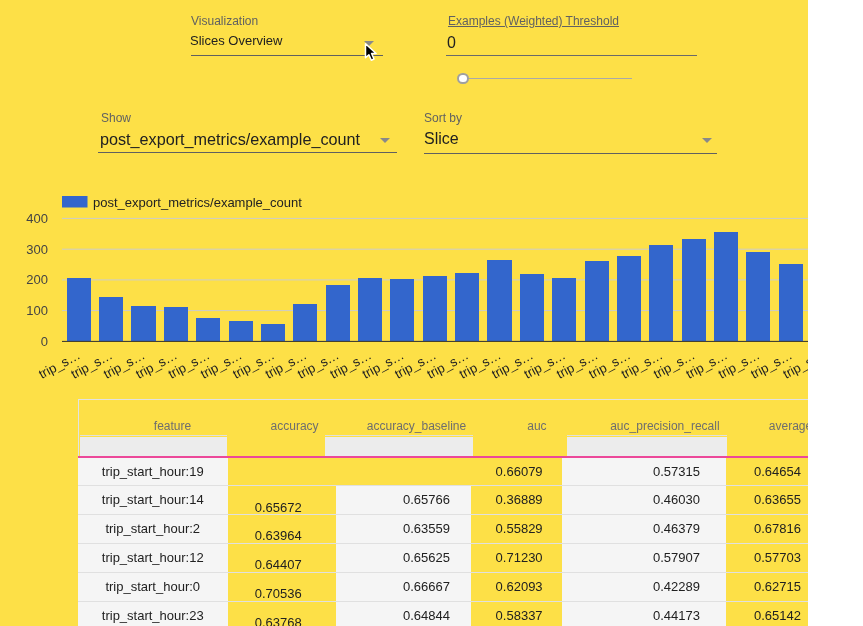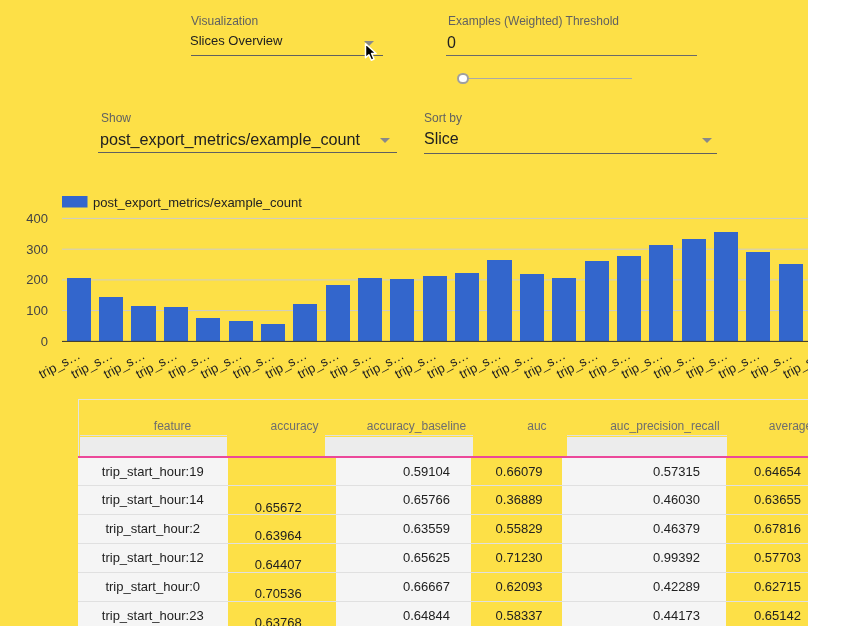--- a/index.html
+++ b/index.html
@@ -24,21 +24,21 @@
 </style>
 </head>
 <body>
 <div id="page">
 
   <div class="lab" style="left:191px;top:14px;">Visualization</div>
   <div class="val" style="left:190px;top:33px;">Slices Overview</div>
   <div class="ul" style="left:191px;top:54.5px;width:192px;height:1.2px;background:#606060;"></div>
   <div class="tri" style="left:364px;top:41px;"></div>
 
-  <div class="lab" style="left:448px;top:14px;">Examples (Weighted) Threshold</div>
+  <div class="lab" style="left:448px;top:14px;text-decoration:underline;">Examples (Weighted) Threshold</div>
   <div class="val2" style="left:447px;top:34px;">0</div>
   <div class="ul" style="left:446px;top:54.5px;width:251px;height:1.2px;background:#6a6a6a;"></div>
 
   <div style="position:absolute;left:468px;top:77.6px;width:163.5px;height:1.7px;background:#a9a9a9;"></div>
   <div style="position:absolute;left:457.4px;top:72.7px;width:7.6px;height:7.6px;border:2px solid #a0a0a0;border-radius:50%;background:#fff;"></div>
 
   <div class="lab" style="left:101px;top:111px;">Show</div>
   <div class="val2" style="left:100px;top:130px;font-size:16.2px;">post_export_metrics/example_count</div>
   <div class="ul" style="left:98px;top:152px;width:299px;height:1.2px;background:#606060;"></div>
   <div class="tri" style="left:379.5px;top:138px;"></div>
@@ -139,21 +139,20 @@
   <div style="position:absolute;left:79.5px;top:434.5px;width:147.5px;height:1px;background:#e0e0e0;"></div>
   <div style="position:absolute;left:325px;top:434.5px;width:147.7px;height:1px;background:#e0e0e0;"></div>
   <div style="position:absolute;left:567.2px;top:434.5px;width:160px;height:1px;background:#e0e0e0;"></div>
   <div style="position:absolute;left:79.5px;top:437px;width:147.5px;height:18.5px;background:#ececec;"></div>
   <div style="position:absolute;left:325px;top:437px;width:147.7px;height:18.5px;background:#ececec;"></div>
   <div style="position:absolute;left:567.2px;top:437px;width:160px;height:18.5px;background:#ececec;"></div>
 
   <div class="row" style="top:455.5px;border-top:2px solid #ec4899;">
     <div class="cell c0">trip_start_hour:19</div>
       <div class="cell c1">0.65672</div>
-    <div class="cell c2">0.59104</div>
       <div class="cell c3">0.66079</div>
     <div class="cell c4">0.57315</div>
       <div class="cell c5">0.64654</div>
   </div>
   <div class="row" style="top:484.5px;">
     <div class="cell c0">trip_start_hour:14</div>
       <div class="cell c1">0.63964</div>
     <div class="cell c2">0.65766</div>
       <div class="cell c3">0.36889</div>
     <div class="cell c4">0.46030</div>
@@ -165,21 +164,21 @@
     <div class="cell c2">0.63559</div>
       <div class="cell c3">0.55829</div>
     <div class="cell c4">0.46379</div>
       <div class="cell c5">0.67816</div>
   </div>
   <div class="row" style="top:542.5px;">
     <div class="cell c0">trip_start_hour:12</div>
       <div class="cell c1">0.70536</div>
     <div class="cell c2">0.65625</div>
       <div class="cell c3">0.71230</div>
-    <div class="cell c4">0.99392</div>
+    <div class="cell c4">0.57907</div>
       <div class="cell c5">0.57703</div>
   </div>
   <div class="row" style="top:571.5px;">
     <div class="cell c0">trip_start_hour:0</div>
       <div class="cell c1">0.63768</div>
     <div class="cell c2">0.66667</div>
       <div class="cell c3">0.62093</div>
     <div class="cell c4">0.42289</div>
       <div class="cell c5">0.62715</div>
   </div>

